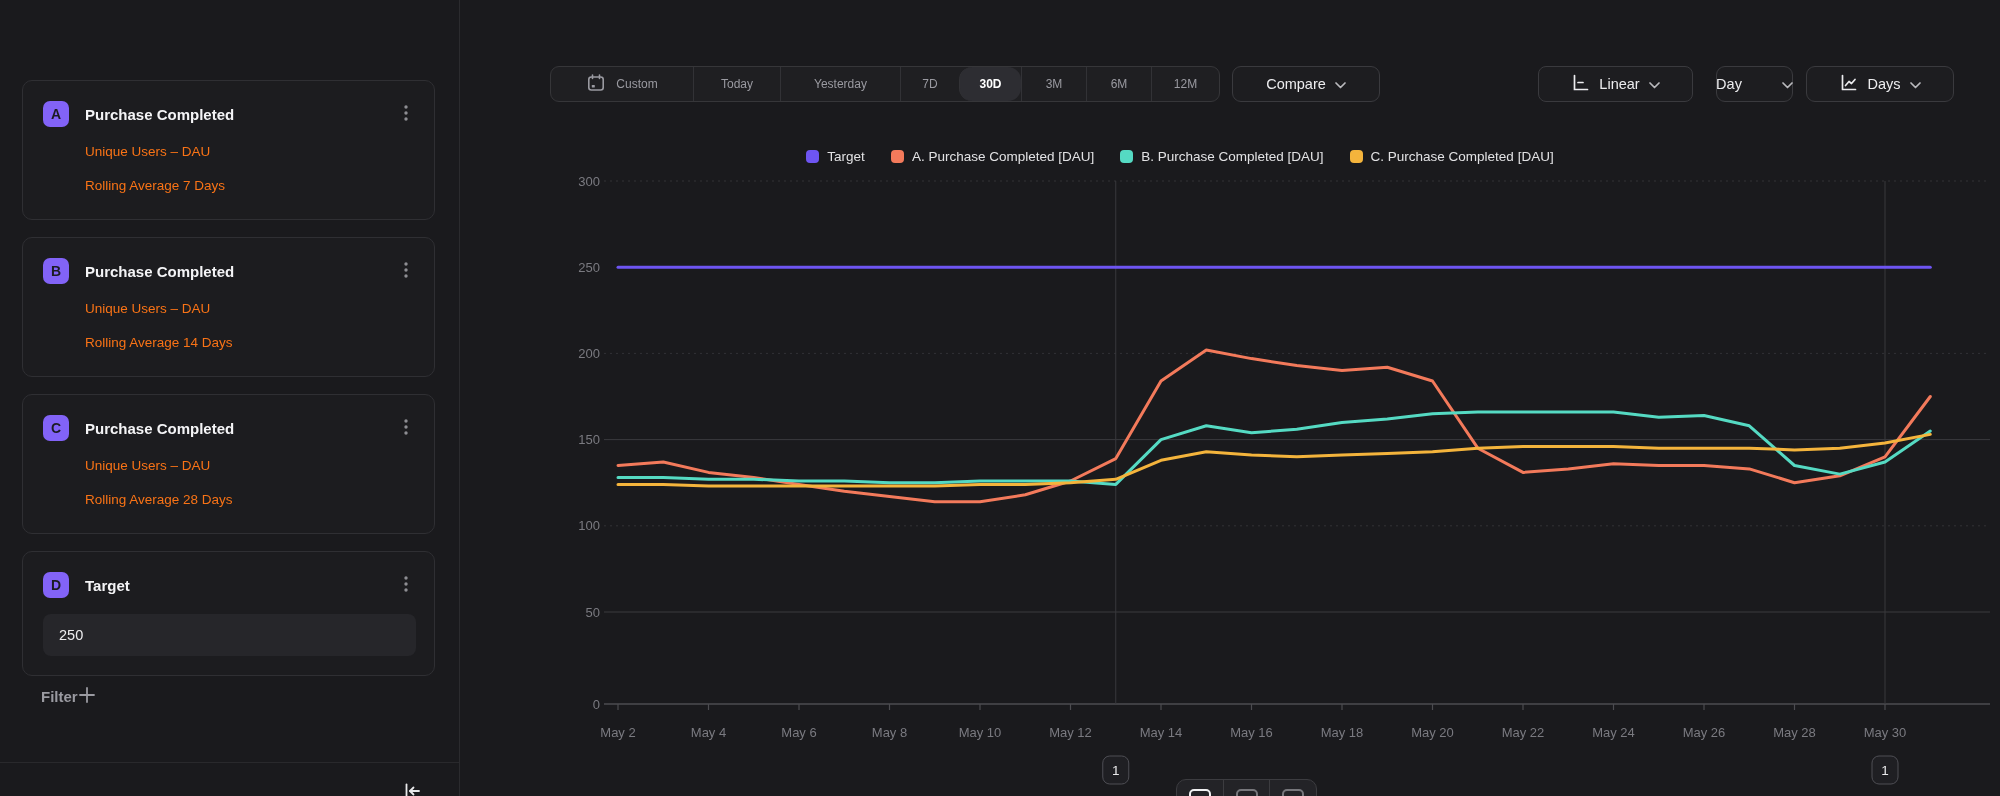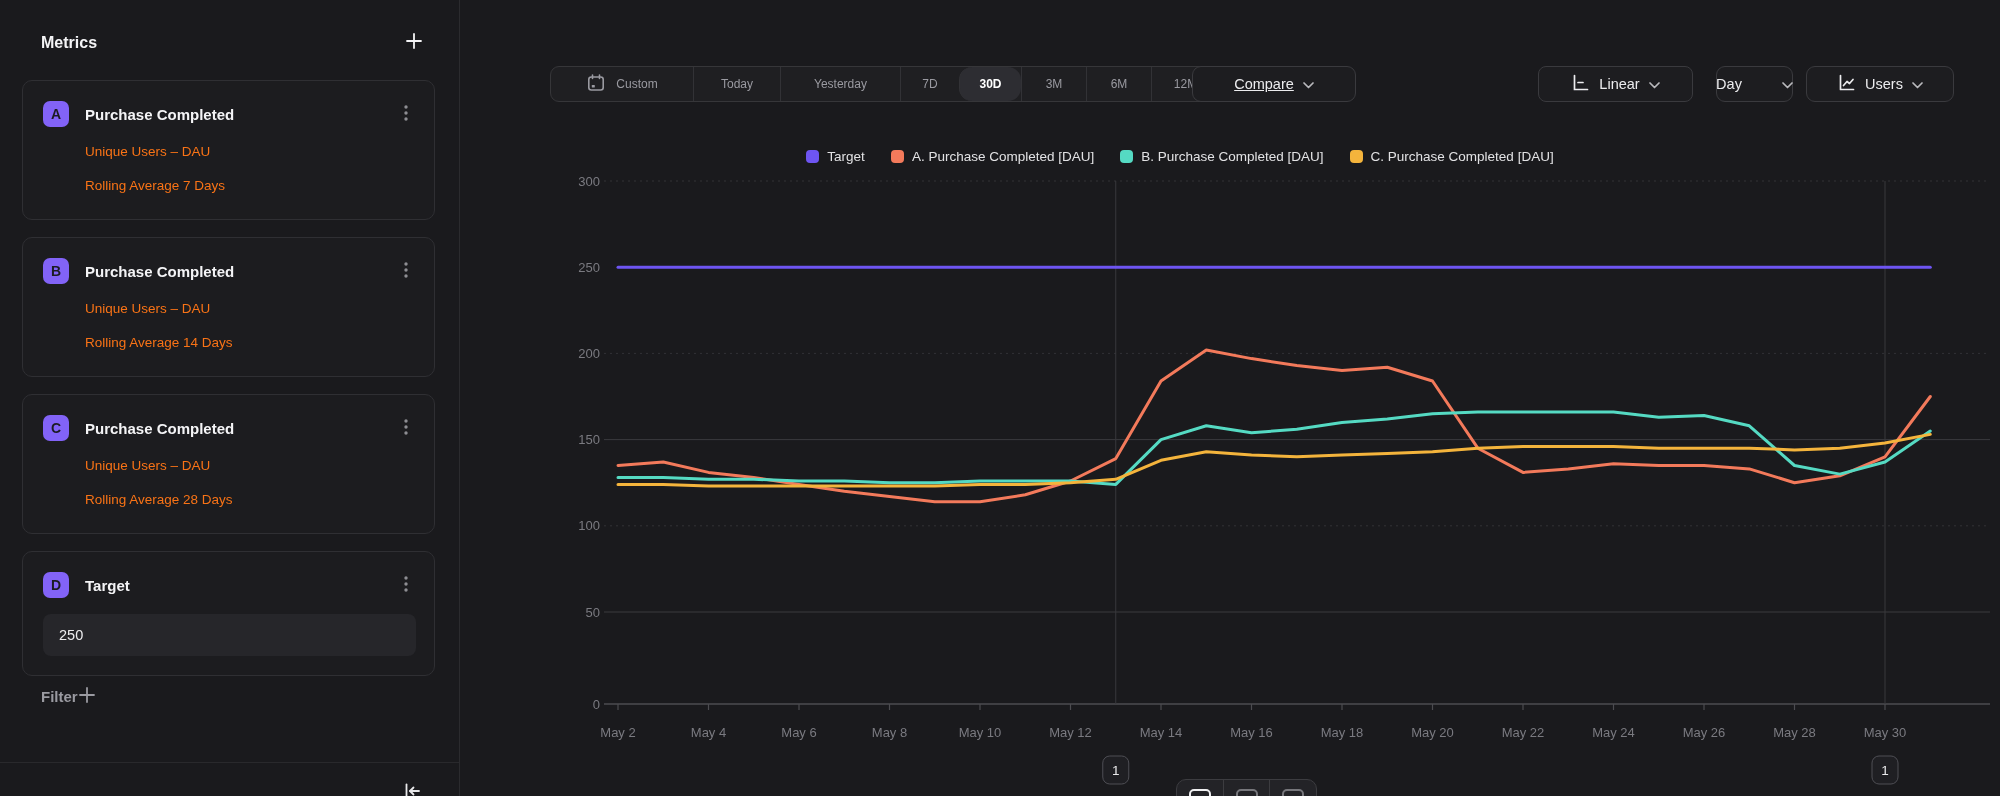--- a/index.html
+++ b/index.html
@@ -63,30 +63,20 @@
   .footer-cell { flex:1; display:flex; align-items:flex-start; justify-content:center;
     padding-top:9px; border-left:1px solid #3c3c40; cursor:pointer; }
   .footer-cell:first-child { border-left:none; }
   .mini-rect { width:22px; height:16px; border-radius:5px; border:2.5px solid #77777c; }
   .footer-cell.sel .mini-rect { border-color:#f0f0f2; }
 </style>
 </head>
 <body>
 
 <div class="sidebar">
-  <div class="sidebar-header">
-    <span class="sidebar-title">Metrics</span>
-    <button class="icon-btn">
-      <span>
-        <svg width="18" height="18" viewBox="0 0 18 18">
-            <path d="M9 2v14M2 9h14" stroke="#f4f4f6" stroke-width="1.8" stroke-linecap="round"></path>
-          </svg>
-      </span>
-    </button>
-  </div>
 
   <div class="cards">
 
     <div class="card">
       <div class="card-title-row">
         <span class="metric-badge">A</span>
         <span class="card-name">Purchase Completed</span>
         <button class="icon-btn">
           <span>
             <svg width="16" height="18" viewBox="0 0 16 18">
@@ -202,21 +192,21 @@
       <span>3M</span>
     </div>
     <div class="seg" style="width: 65px;">
       <span>6M</span>
     </div>
     <div class="seg" style="width: 68px;">
       <span>12M</span>
     </div>
   </div>
 
-<button class="tb-btn" style="left:1192px; width:164px;text-decoration:underline;">
+<button class="tb-btn" style="left:1232px; width:148px;">
   <span>Compare</span>
   <span>
     <svg width="11" height="7" viewBox="0 0 11 7" fill="none">
         <path d="m1 1 4.5 4.5L10 1" stroke="#b9b9bd" stroke-width="1.7" stroke-linecap="round" stroke-linejoin="round"></path>
       </svg>
   </span>
 </button>
 
 <button class="tb-btn" style="left:1538px; width:155px;border-radius:8px;">
   <span>
@@ -242,21 +232,21 @@
   </span>
 </button>
 
 <button class="tb-btn" style="left:1806px; width:148px;">
   <span>
     <svg width="19" height="19" viewBox="0 0 19 19" fill="none" stroke="#ececee" stroke-width="1.7" stroke-linecap="round" stroke-linejoin="round">
       <path d="M3.5 2.5v14h13"></path>
         <path d="m6.5 12.5 3.5-4 2.5 2 3.5-4"></path>
     </svg>
   </span>
-  <span>Users</span>
+  <span>Days</span>
   <span>
     <svg width="11" height="7" viewBox="0 0 11 7" fill="none">
         <path d="m1 1 4.5 4.5L10 1" stroke="#b9b9bd" stroke-width="1.7" stroke-linecap="round" stroke-linejoin="round"></path>
       </svg>
   </span>
 </button>
 
 <div class="legend" id="legend">
     <div class="legend-item">
       <span class="legend-swatch" style="background: rgb(110, 85, 242);"></span>

